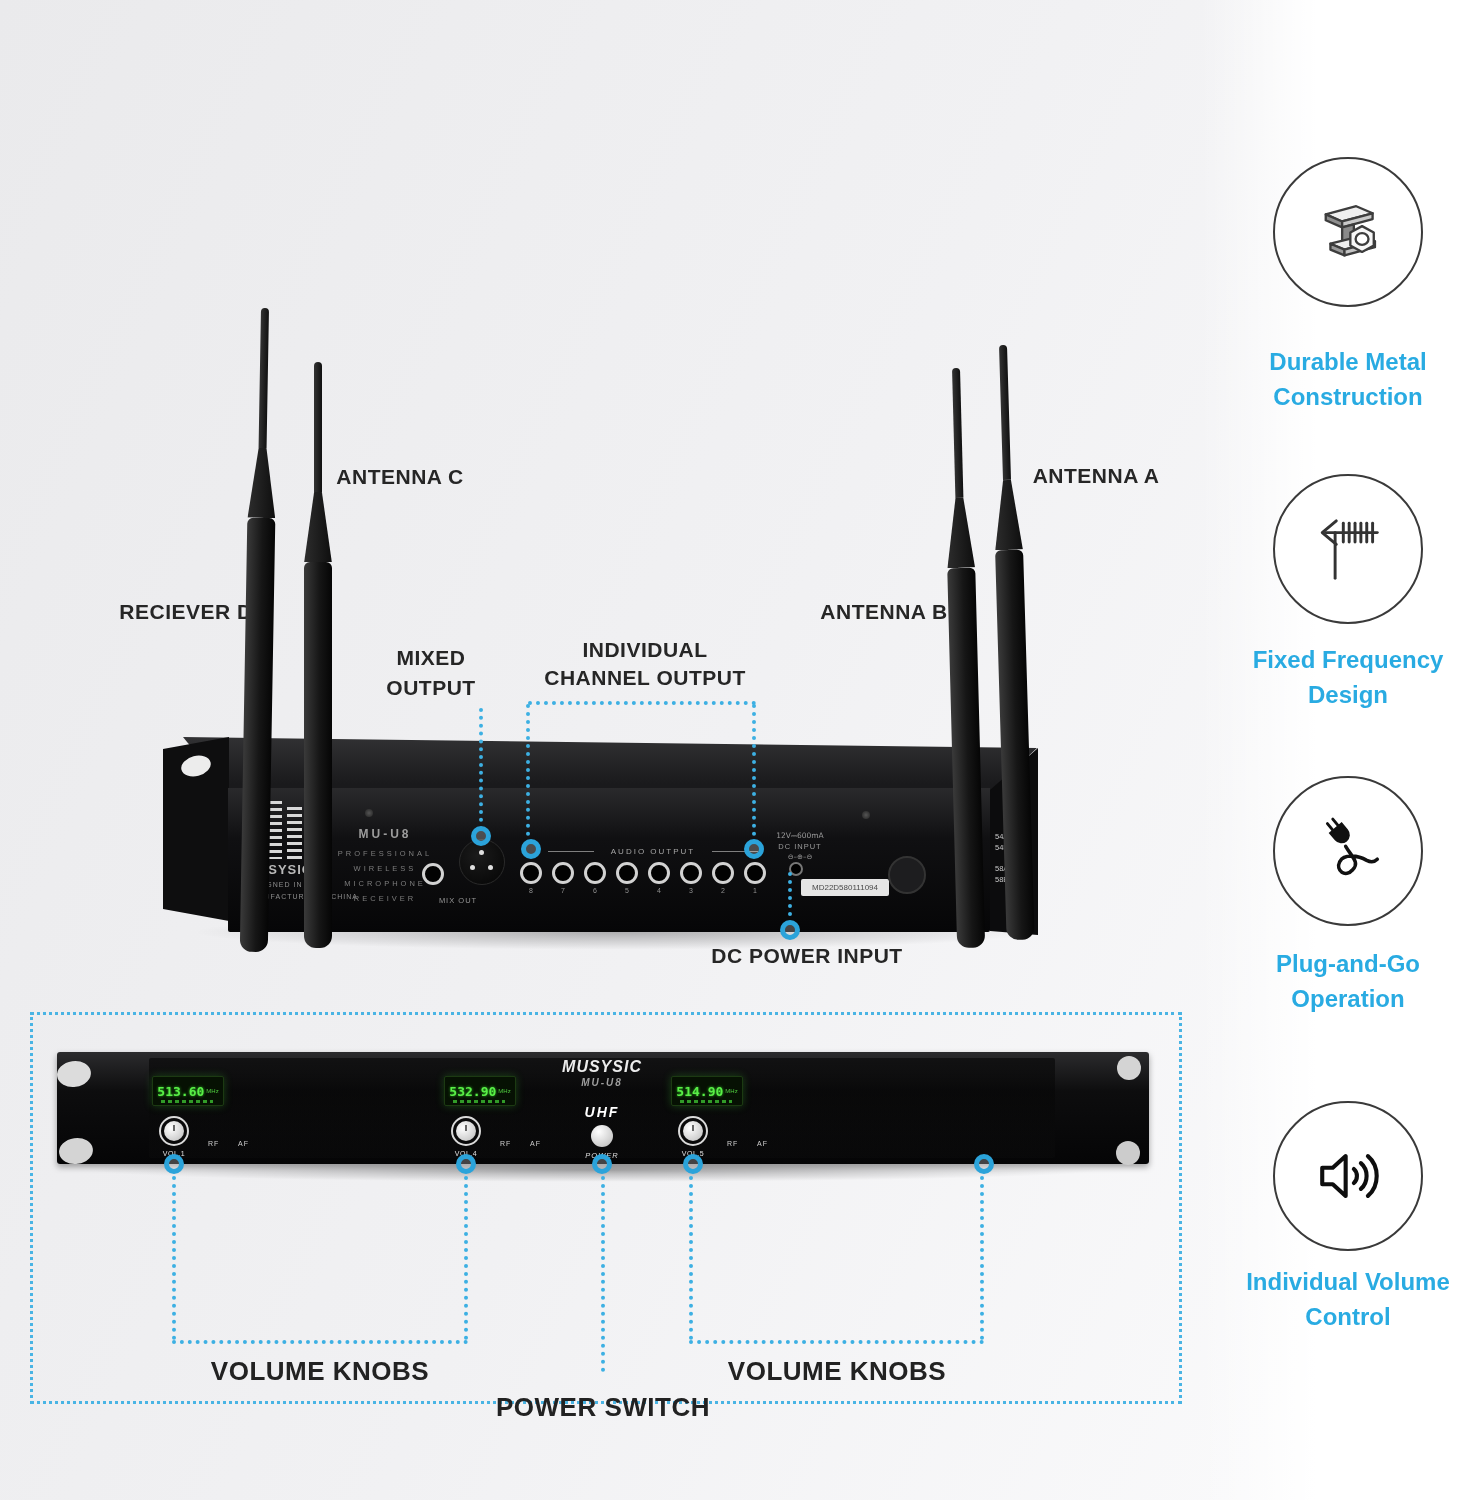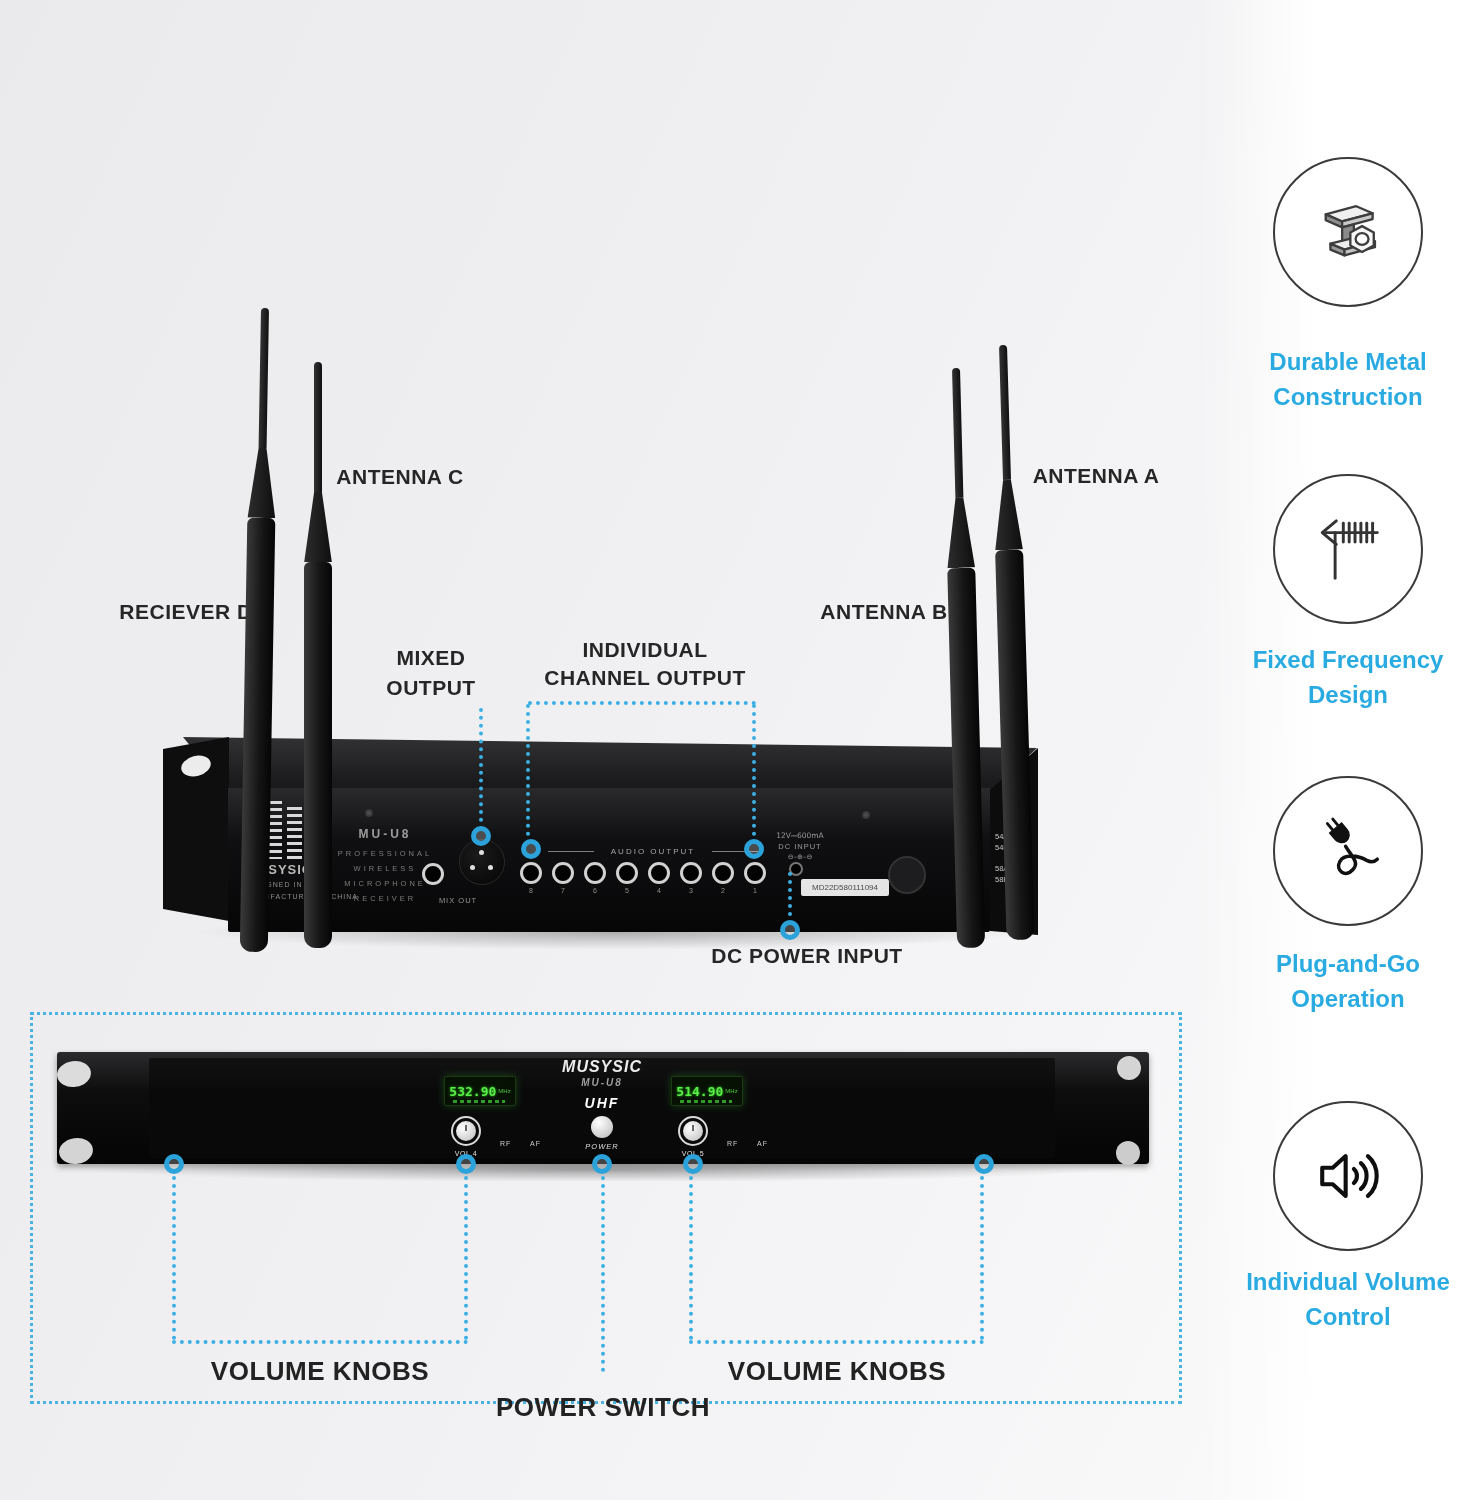--- a/index.html
+++ b/index.html
@@ -251,20 +251,35 @@
 
   <div class="abs" style="left:57px;top:1052px;width:1092px;height:112px;border-radius:3px;
               background:linear-gradient(180deg,#2b2b2d 0%,#0d0d0e 35%,#050506 100%);box-shadow:0 3px 6px rgba(0,0,0,.35);"></div>
   <div class="abs" style="left:149px;top:1058px;width:906px;height:100px;border-radius:2px;background:linear-gradient(180deg,rgba(0,0,0,.55),rgba(25,25,25,.15));"></div>
 
   <div class="abs" style="left:57px;top:1061px;width:34px;height:26px;border-radius:50%;background:#dcdcdc;transform:rotate(-8deg);"></div>
   <div class="abs" style="left:59px;top:1138px;width:34px;height:26px;border-radius:50%;background:#d4d4d4;transform:rotate(-8deg);"></div>
   <div class="abs" style="left:1117px;top:1056px;width:24px;height:24px;border-radius:50%;background:#d4d4d4;"></div>
   <div class="abs" style="left:1116px;top:1141px;width:24px;height:24px;border-radius:50%;background:#cccccc;"></div>
 
+  <div class="ch" style="left:124px;">
+    <div class="lcd">
+        <span class="freq">513.60</span>
+        <span class="mhz">MHz</span>
+        <span class="lcdmeter"></span>
+      </div>
+    <div class="knob-ring">
+        <div class="knob-cap">
+          <div class="knob-notch"></div>
+        </div>
+      </div>
+    <div class="vol">VOL.1</div>
+    <span class="rfaf abs" style="left:84px;">RF</span>
+    <span class="rfaf abs" style="left:114px;">AF</span>
+  </div>
   <div class="ch" style="left:416px;">
     <div class="lcd">
         <span class="freq">532.90</span>
         <span class="mhz">MHz</span>
         <span class="lcdmeter"></span>
       </div>
     <div class="knob-ring">
         <div class="knob-cap">
           <div class="knob-notch"></div>
         </div>
@@ -285,21 +300,21 @@
         </div>
       </div>
     <div class="vol">VOL.5</div>
     <span class="rfaf abs" style="left:84px;">RF</span>
     <span class="rfaf abs" style="left:114px;">AF</span>
   </div>
 
   <div class="abs" style="left:545px;top:1058px;width:114px;text-align:center;">
     <div style="font-size:16px;font-weight:bold;font-style:italic;letter-spacing:1px;color:#ececec;">MUSYSIC</div>
     <div style="font-size:10px;font-weight:bold;font-style:italic;color:#9f9f9f;letter-spacing:2px;margin-top:1px;">MU-U8</div>
-    <div style="font-size:14px;font-weight:bold;font-style:italic;color:#fff;letter-spacing:2px;margin-top:7px;">UHF</div>
+    <div style="font-size:14px;font-weight:bold;font-style:italic;color:#fff;letter-spacing:2px;margin-top:16px;">UHF</div>
     <div style="margin:5px auto 0;width:22px;height:22px;border-radius:50%;background:radial-gradient(circle at 35% 30%,#ffffff,#c9c9c9 75%,#8f8f8f);"></div>
     <div style="font-size:7.5px;color:#dedede;letter-spacing:1px;margin-top:4px;font-style:italic;">POWER</div>
   </div>
 
   <div class="abs ringmark" style="left:164px;top:1154px;"></div>
   <div class="abs ringmark" style="left:456px;top:1154px;"></div>
   <div class="abs ringmark" style="left:592px;top:1154px;"></div>
   <div class="abs ringmark" style="left:683px;top:1154px;"></div>
   <div class="abs ringmark" style="left:974px;top:1154px;"></div>
 

